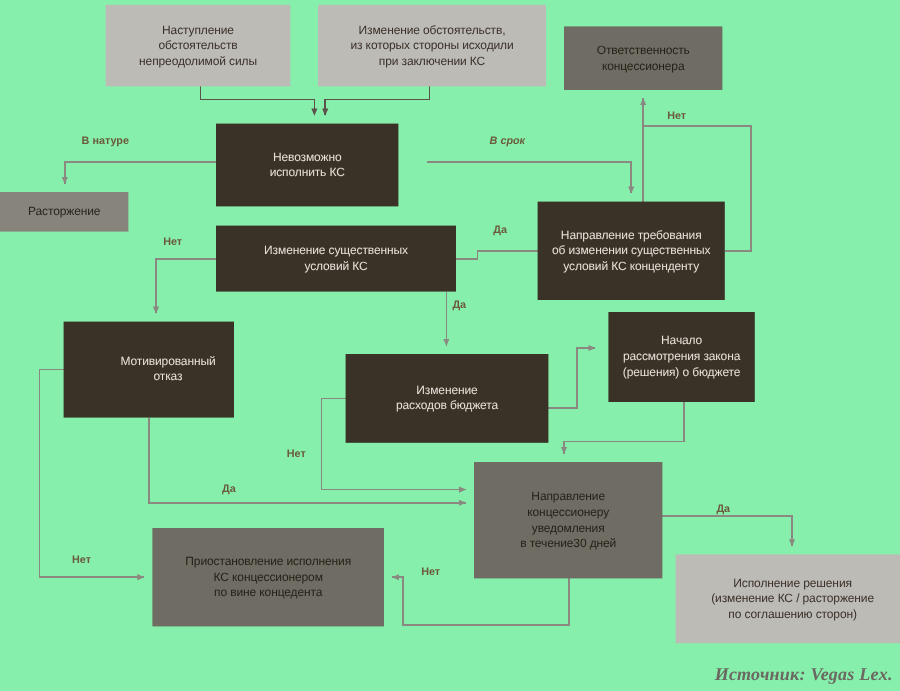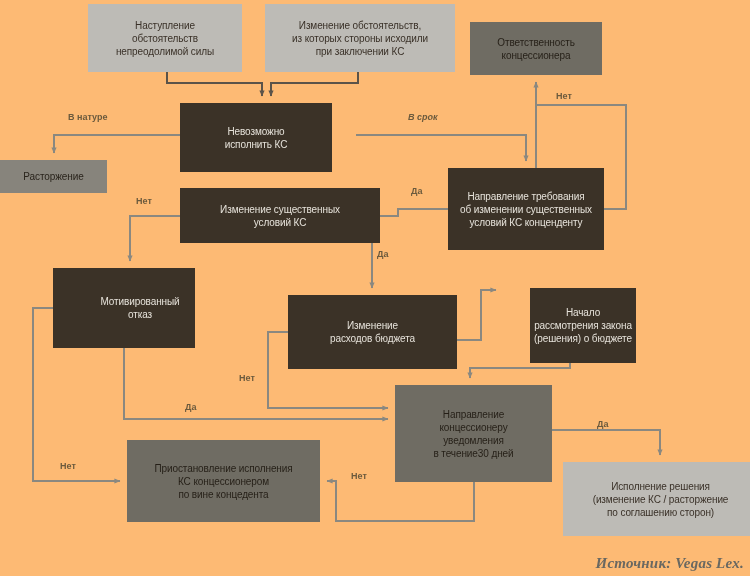--- a/index.html
+++ b/index.html
@@ -1,19 +1,19 @@
 <!DOCTYPE html>
 <html><head>
 <meta charset="utf-8">
 <style>
   html,body{margin:0;padding:0;background:#000;}
   #canvas{
     position:relative;
     width:750px;height:576px;
-    background:#fdba74;
+    background:#86efac;
     overflow:hidden;
     font-family:"Liberation Sans", sans-serif;
   }
   #wires{position:absolute;left:0;top:0;width:750px;height:576px;}
   .node{
     position:absolute;
     box-sizing:border-box;
     display:flex;
     align-items:center;
     justify-content:center;
@@ -110,21 +110,21 @@
       <div class="node grayflat" style="left: 0px; top: 160px; width: 107px; height: 33px; font-size: 10px;">Расторжение</div>
       <div class="node dark" style="left: 180px; top: 188px; width: 200px; height: 55px; font-size: 10px;">Изменение существенных
 условий КС</div>
       <div class="node dark" style="left: 448px; top: 168px; width: 156px; height: 82px; font-size: 10px;">Направление требования
 об изменении существенных
 условий КС конценденту</div>
       <div class="node dark" style="left: 53px; top: 268px; width: 142px; height: 80px; font-size: 10px; padding-left: 32px;">Мотивированный
 отказ</div>
       <div class="node dark" style="left: 288px; top: 295px; width: 169px; height: 74px; font-size: 10px;">Изменение
 расходов бюджета</div>
-      <div class="node dark" style="left: 530px; top: 260px; width: 106px; height: 75px; font-size: 10px; margin-top: 28px;">Начало
+      <div class="node dark" style="left: 507px; top: 260px; width: 122px; height: 75px; font-size: 10px;">Начало
 рассмотрения закона
 (решения) о бюджете</div>
       <div class="node mid" style="left: 395px; top: 385px; width: 157px; height: 97px; font-size: 10px;">Направление
 концессионеру
 уведомления
 в течение30 дней</div>
       <div class="node mid" style="left: 127px; top: 440px; width: 193px; height: 82px; font-size: 10px;">Приостановление исполнения
 КС концессионером
 по вине концедента</div>
       <div class="node light" style="left: 563px; top: 462px; width: 195px; height: 74px; font-size: 10px;">Исполнение решения

